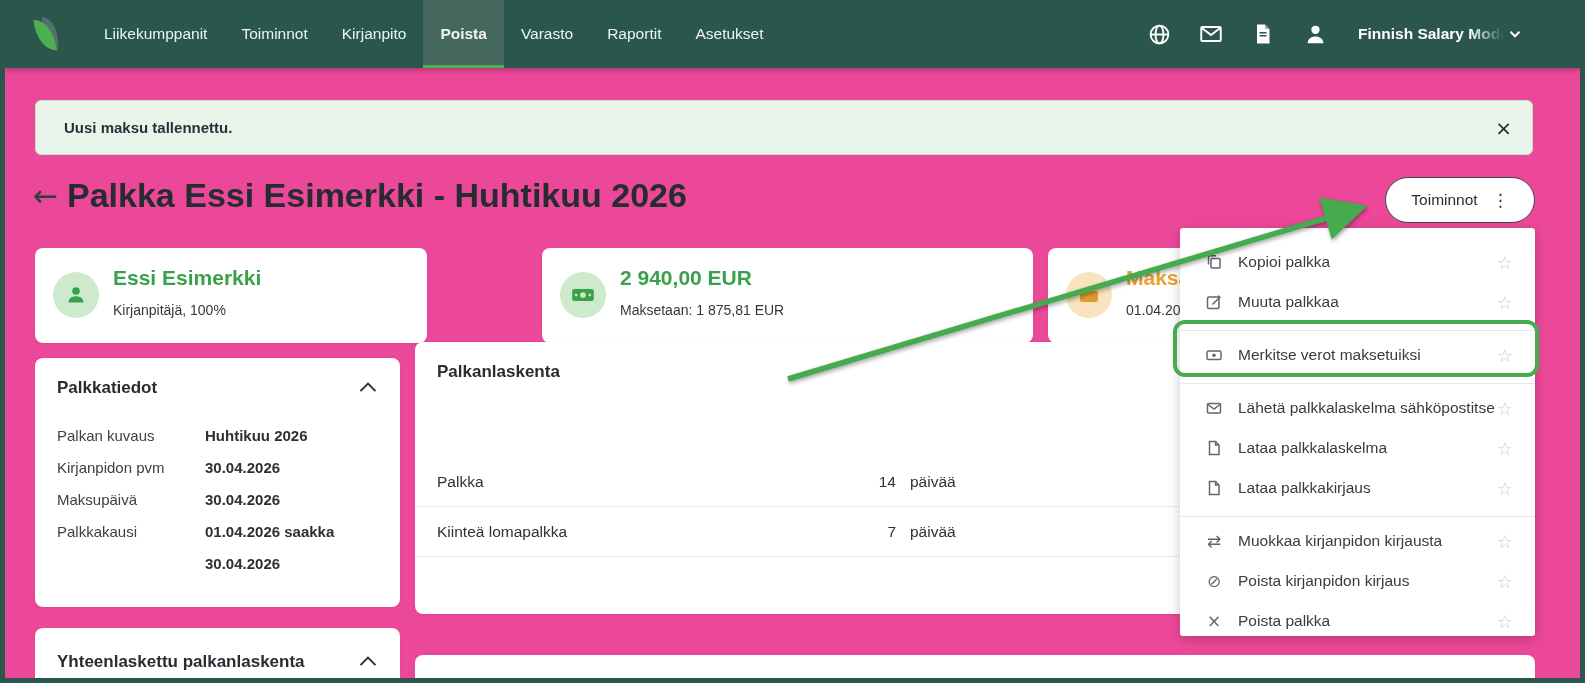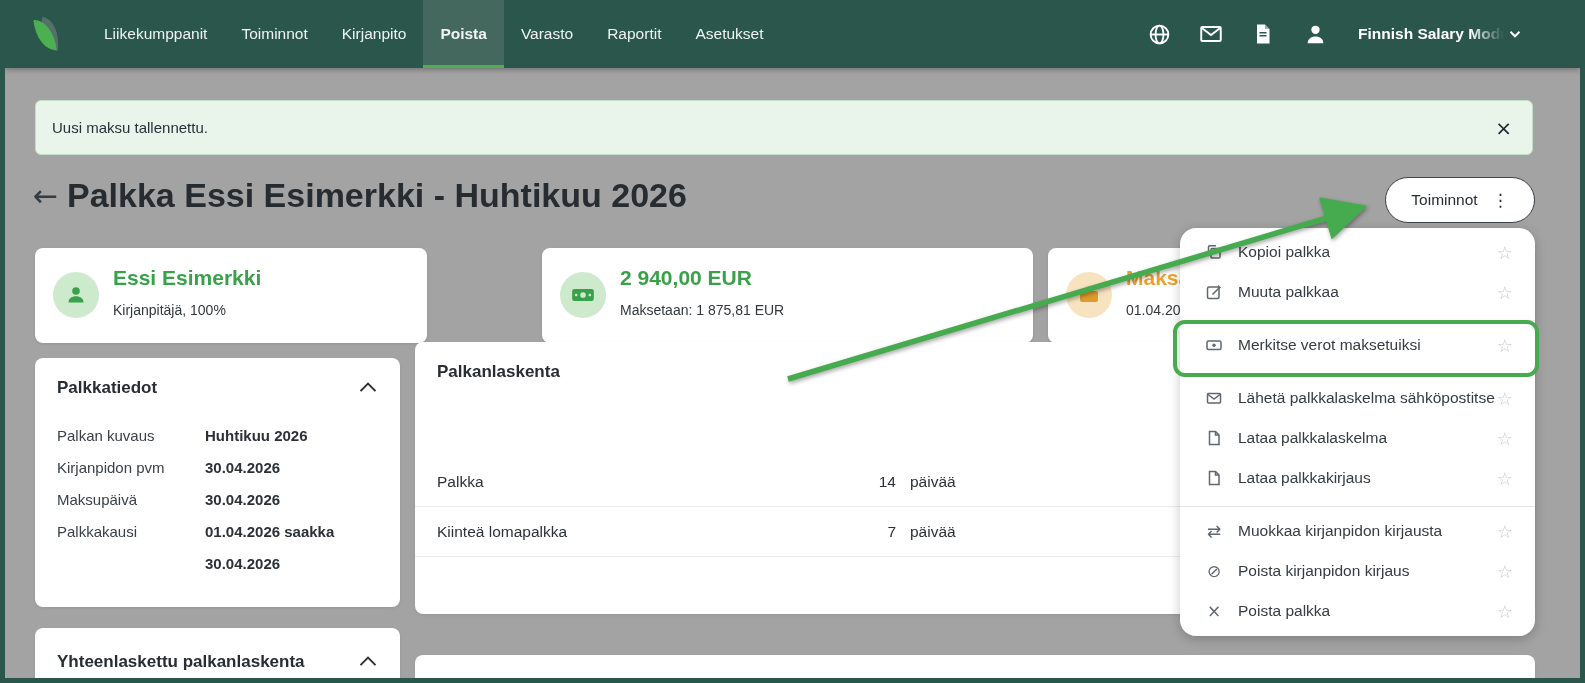--- a/index.html
+++ b/index.html
@@ -1,18 +1,18 @@
 <!DOCTYPE html>
 <html><head>
 <meta charset="utf-8">
 <style>
   * { margin:0; padding:0; box-sizing:border-box; }
   body { font-family:"Liberation Sans","DejaVu Sans",sans-serif; background:#888; }
   .screen { position:relative; width:1585px; height:683px; background:#2b564c; overflow:hidden; }
-  .page { position:absolute; left:5px; top:0; width:1575px; height:678px; background:#a3a3a3; overflow:hidden; }
+  .page { position:absolute; left:5px; top:0; width:1575px; height:678px; background:#ec4899; overflow:hidden; }
 
   
   .nav { position:absolute; left:0; top:0; width:1575px; height:68px; background:#2b564c;
          display:flex; align-items:center; box-shadow:0 2px 5px rgba(0,0,0,.28); z-index:10; }
   .leaf-wrap { margin-left:30px; position:relative; width:26px; height:36px; flex:0 0 auto; }
   .leaf-shadow { position:absolute; left:5px; top:2px; width:20px; height:32px; background:#55706a;
          border-radius:0 100% 0 100%; transform:rotate(8deg); }
   .leaf { position:absolute; left:0; top:3px; width:20px; height:32px; background:#4caf50;
          border-radius:0 100% 0 100%; transform:rotate(-6deg); }
   .nav-menu { display:flex; height:100%; margin-left:26px; }
@@ -24,21 +24,21 @@
   .acct { display:flex; align-items:center; margin-left:30px; cursor:pointer; }
   .acct-name { position:relative; color:#fff; font-size:15.5px; font-weight:700; max-width:146px;
          overflow:hidden; white-space:nowrap; }
   .acct-name::after { content:""; position:absolute; right:0; top:0; bottom:0; width:34px;
          background:linear-gradient(90deg, rgba(43,86,76,0), #2b564c); }
   .acct-chevron { margin-left:2px; display:flex; }
 
   
   .banner { position:absolute; left:30px; top:100px; width:1498px; height:55px; background:#e9f4ea;
          border:1px solid #c2dfc7; border-radius:6px; display:flex; align-items:center; }
-  .banner-text { margin-left:16px; font-size:15px; color:#27313a; }
+  .banner-text { margin-left:28px; font-size:15px; color:#27313a;font-weight:bold; }
   .banner-close { position:absolute; right:20px; top:50%; transform:translateY(-50%); font-size:20px;
          color:#20272e; cursor:pointer; font-family:"DejaVu Sans",sans-serif; line-height:1; }
 
   
   .back { position:absolute; left:28px; top:181px; font-size:30px; color:#343b42; cursor:pointer;
          font-family:"DejaVu Sans",sans-serif; line-height:1; }
   .title { position:absolute; left:62px; top:176px; font-size:34px; font-weight:600; color:#272c31; }
   .actions-btn { position:absolute; left:1380px; top:177px; width:150px; height:46px; background:#fff;
          border:1.5px solid #3c434a; border-radius:23px; display:flex; align-items:center; justify-content:center;
          cursor:pointer; z-index:15; }
@@ -80,21 +80,21 @@
          display:flex; align-items:center; font-size:12px; font-weight:700; color:#2f353a; letter-spacing:.4px; }
   .tbody { position:absolute; left:0; top:115px; width:100%; }
   .trow { display:flex; align-items:center; height:50px; border-bottom:1px solid #e9ebec; font-size:15.5px; color:#2c3237; cursor:pointer; }
   .col-name   { flex:0 0 400px; padding-left:22px; }
   .col-amount { flex:0 0 81px; text-align:right; }
   .col-unit   { flex:0 0 120px; padding-left:14px; }
   .thead .col-unit { padding-left:14px; }
 
   
   .dropdown { position:absolute; left:1175px; top:228px; width:355px; height:408px; background:#fff;
-         border-radius:16px; box-shadow:0 3px 12px rgba(0,0,0,.22); z-index:20; padding-top:4px; }
+         border-radius:3px; box-shadow:0 3px 12px rgba(0,0,0,.22); z-index:20; padding-top:14px; }
   .menu-item { height:40px; display:flex; align-items:center; padding:0 22px 0 24px; cursor:pointer; }
   .mi-icon { width:20px; display:flex; justify-content:center; color:#60676e; flex:0 0 auto; }
   .mi-glyph { font-family:"DejaVu Sans",sans-serif; font-size:17px; color:#60676e; line-height:1; }
   .mi-label { margin-left:14px; font-size:15.5px; color:#353c42; white-space:nowrap; flex:1; }
   .mi-star { font-family:"DejaVu Sans",sans-serif; font-size:18px; color:#c6cbd0; cursor:pointer; }
   .menu-divider { height:1px; background:#e5e8e9; margin:8px 0 4px; }
 
   
   .annot-rect { position:absolute; left:1168px; top:320px; width:366px; height:57px;
          border:4px solid #46ab4e; border-radius:12px; z-index:30; pointer-events:none; }

